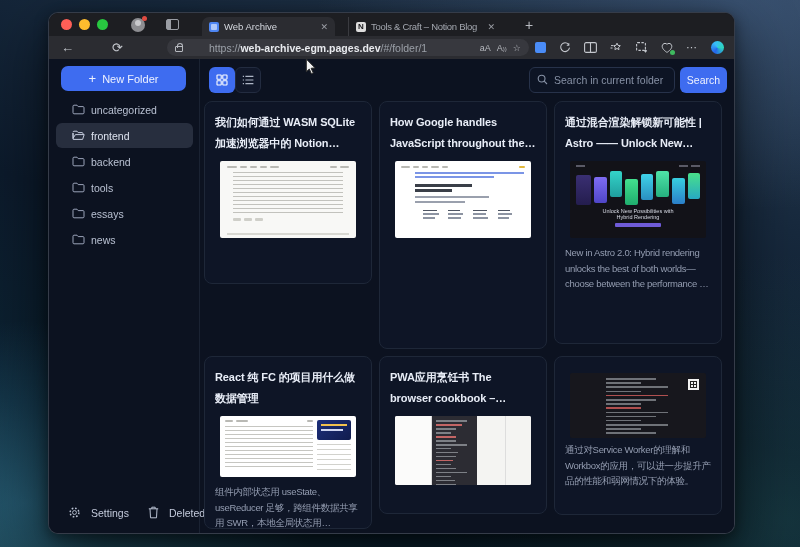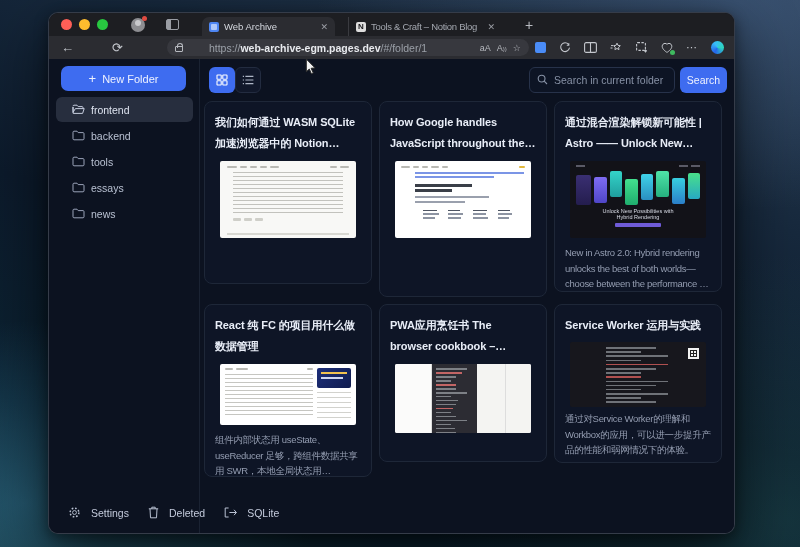--- a/index.html
+++ b/index.html
@@ -80,21 +80,21 @@
 .card { background:#0e1526; border:1px solid #1e2738; border-radius:8px; padding:10px 9px 0 9px; overflow:hidden;}
 .card .title { color:#e8edf7; font-size:11px; font-weight:bold; line-height:21px; letter-spacing:-0.1px;
   display:-webkit-box; -webkit-line-clamp:2; -webkit-box-orient:vertical; overflow:hidden; margin:0 1px;}
 .card .thumb { margin:7px auto 0 auto; }
 .card .desc { color:#949db1; font-size:9.5px; line-height:15.5px; letter-spacing:-0.3px; margin:7px 1px 0 1px;
   display:-webkit-box; -webkit-line-clamp:3; -webkit-box-orient:vertical; overflow:hidden;}
 .c1 .desc{-webkit-line-clamp:2;}
 .c6 .title{-webkit-line-clamp:1;}
 .c6 .thumb{margin-top:6px;}
 .c6 .desc{margin-top:4px;}
-.c1{height:183px}.c2{height:196px}.c3{height:191px}.c4{height:173px}.c5{height:158px}.c6{height:159px}
+.c1{height:183px}.c2{height:248px}.c3{height:243px}.c4{height:173px}.c5{height:158px}.c6{height:159px}
 .thumb { width:136px; border-radius:2px; position:relative; overflow:hidden;}
 
 .t-notion{height:77px;background:#f8f8f6;padding:5px 7px;}
 .barrow{display:flex;gap:3px;margin-bottom:4px;}
 .barrow i{display:block;height:2px;background:#b9b9b4;border-radius:1px;}
 .t-notion .lines{height:42px;background:repeating-linear-gradient(to bottom,#c2c2bd 0 1px,transparent 1px 4px);margin:3px 6px 4px 6px;}
 .t-notion .btns{display:flex;gap:3px;justify-content:flex-start;margin-left:6px;}
 .t-notion .btns i{width:8px;height:3px;background:#cfcfc9;border-radius:1px;}
 .t-notion .foot{position:absolute;bottom:3px;left:7px;right:7px;height:2px;background:#d8d8d2;}
 
@@ -224,20 +224,26 @@
       <span class="ic-copilot"></span>
     </div>
   </div>
   <div class="content">
     <div class="sidebar">
       <div class="newfolder">
         <span class="plus">+</span>
         <span>New Folder</span>
       </div>
       <div class="folders">
+        <div class="fitem">
+          <svg class="ic" width="13" height="11" viewBox="0 0 13 11">
+              <path d="M1 2.2c0-.6.4-1 1-1h3l1.2 1.4H11c.6 0 1 .4 1 1v5.2c0 .6-.4 1-1 1H2c-.6 0-1-.4-1-1z" fill="none" stroke="#9aa3b8" stroke-width="1"></path>
+            </svg>
+          <span>uncategorized</span>
+        </div>
         <div class="fitem active">
           <svg class="ic" width="13" height="11" viewBox="0 0 13 11">
               <path d="M1 2.2c0-.6.4-1 1-1h3l1.2 1.4H10c.6 0 1 .4 1 1v.8" fill="none" stroke="#c6cdde" stroke-width="1"></path>
               <path d="M3.4 4.6h8.8L10.6 9.4H1.2L1 3v5.4z" fill="none" stroke="#c6cdde" stroke-width="1"></path>
             </svg>
           <span>frontend</span>
         </div>
         <div class="fitem">
           <svg class="ic" width="13" height="11" viewBox="0 0 13 11">
               <path d="M1 2.2c0-.6.4-1 1-1h3l1.2 1.4H11c.6 0 1 .4 1 1v5.2c0 .6-.4 1-1 1H2c-.6 0-1-.4-1-1z" fill="none" stroke="#9aa3b8" stroke-width="1"></path>
@@ -444,21 +450,20 @@
                 <i class="w2"></i>
                 <i class="w1"></i>
                 <i class="w3"></i>
                 <i style="width:50%"></i>
                 <i class="w2"></i>
             </div>
             <div class="page-r"></div>
           </div>
         </div>
         <div class="card c6">
-          <div class="title">Service Worker 运用与实践</div>
           <div class="thumb t-sw">
             <span class="qr"></span>
             <i class="cl w1"></i>
               <i class="cl w2"></i>
               <i class="cl w3"></i>
               <i class="cl w2"></i>
               <i class="cl r w3"></i>
               <i class="cl w1"></i>
               <i class="cl w2"></i>
               <i class="cl r w2"></i>

